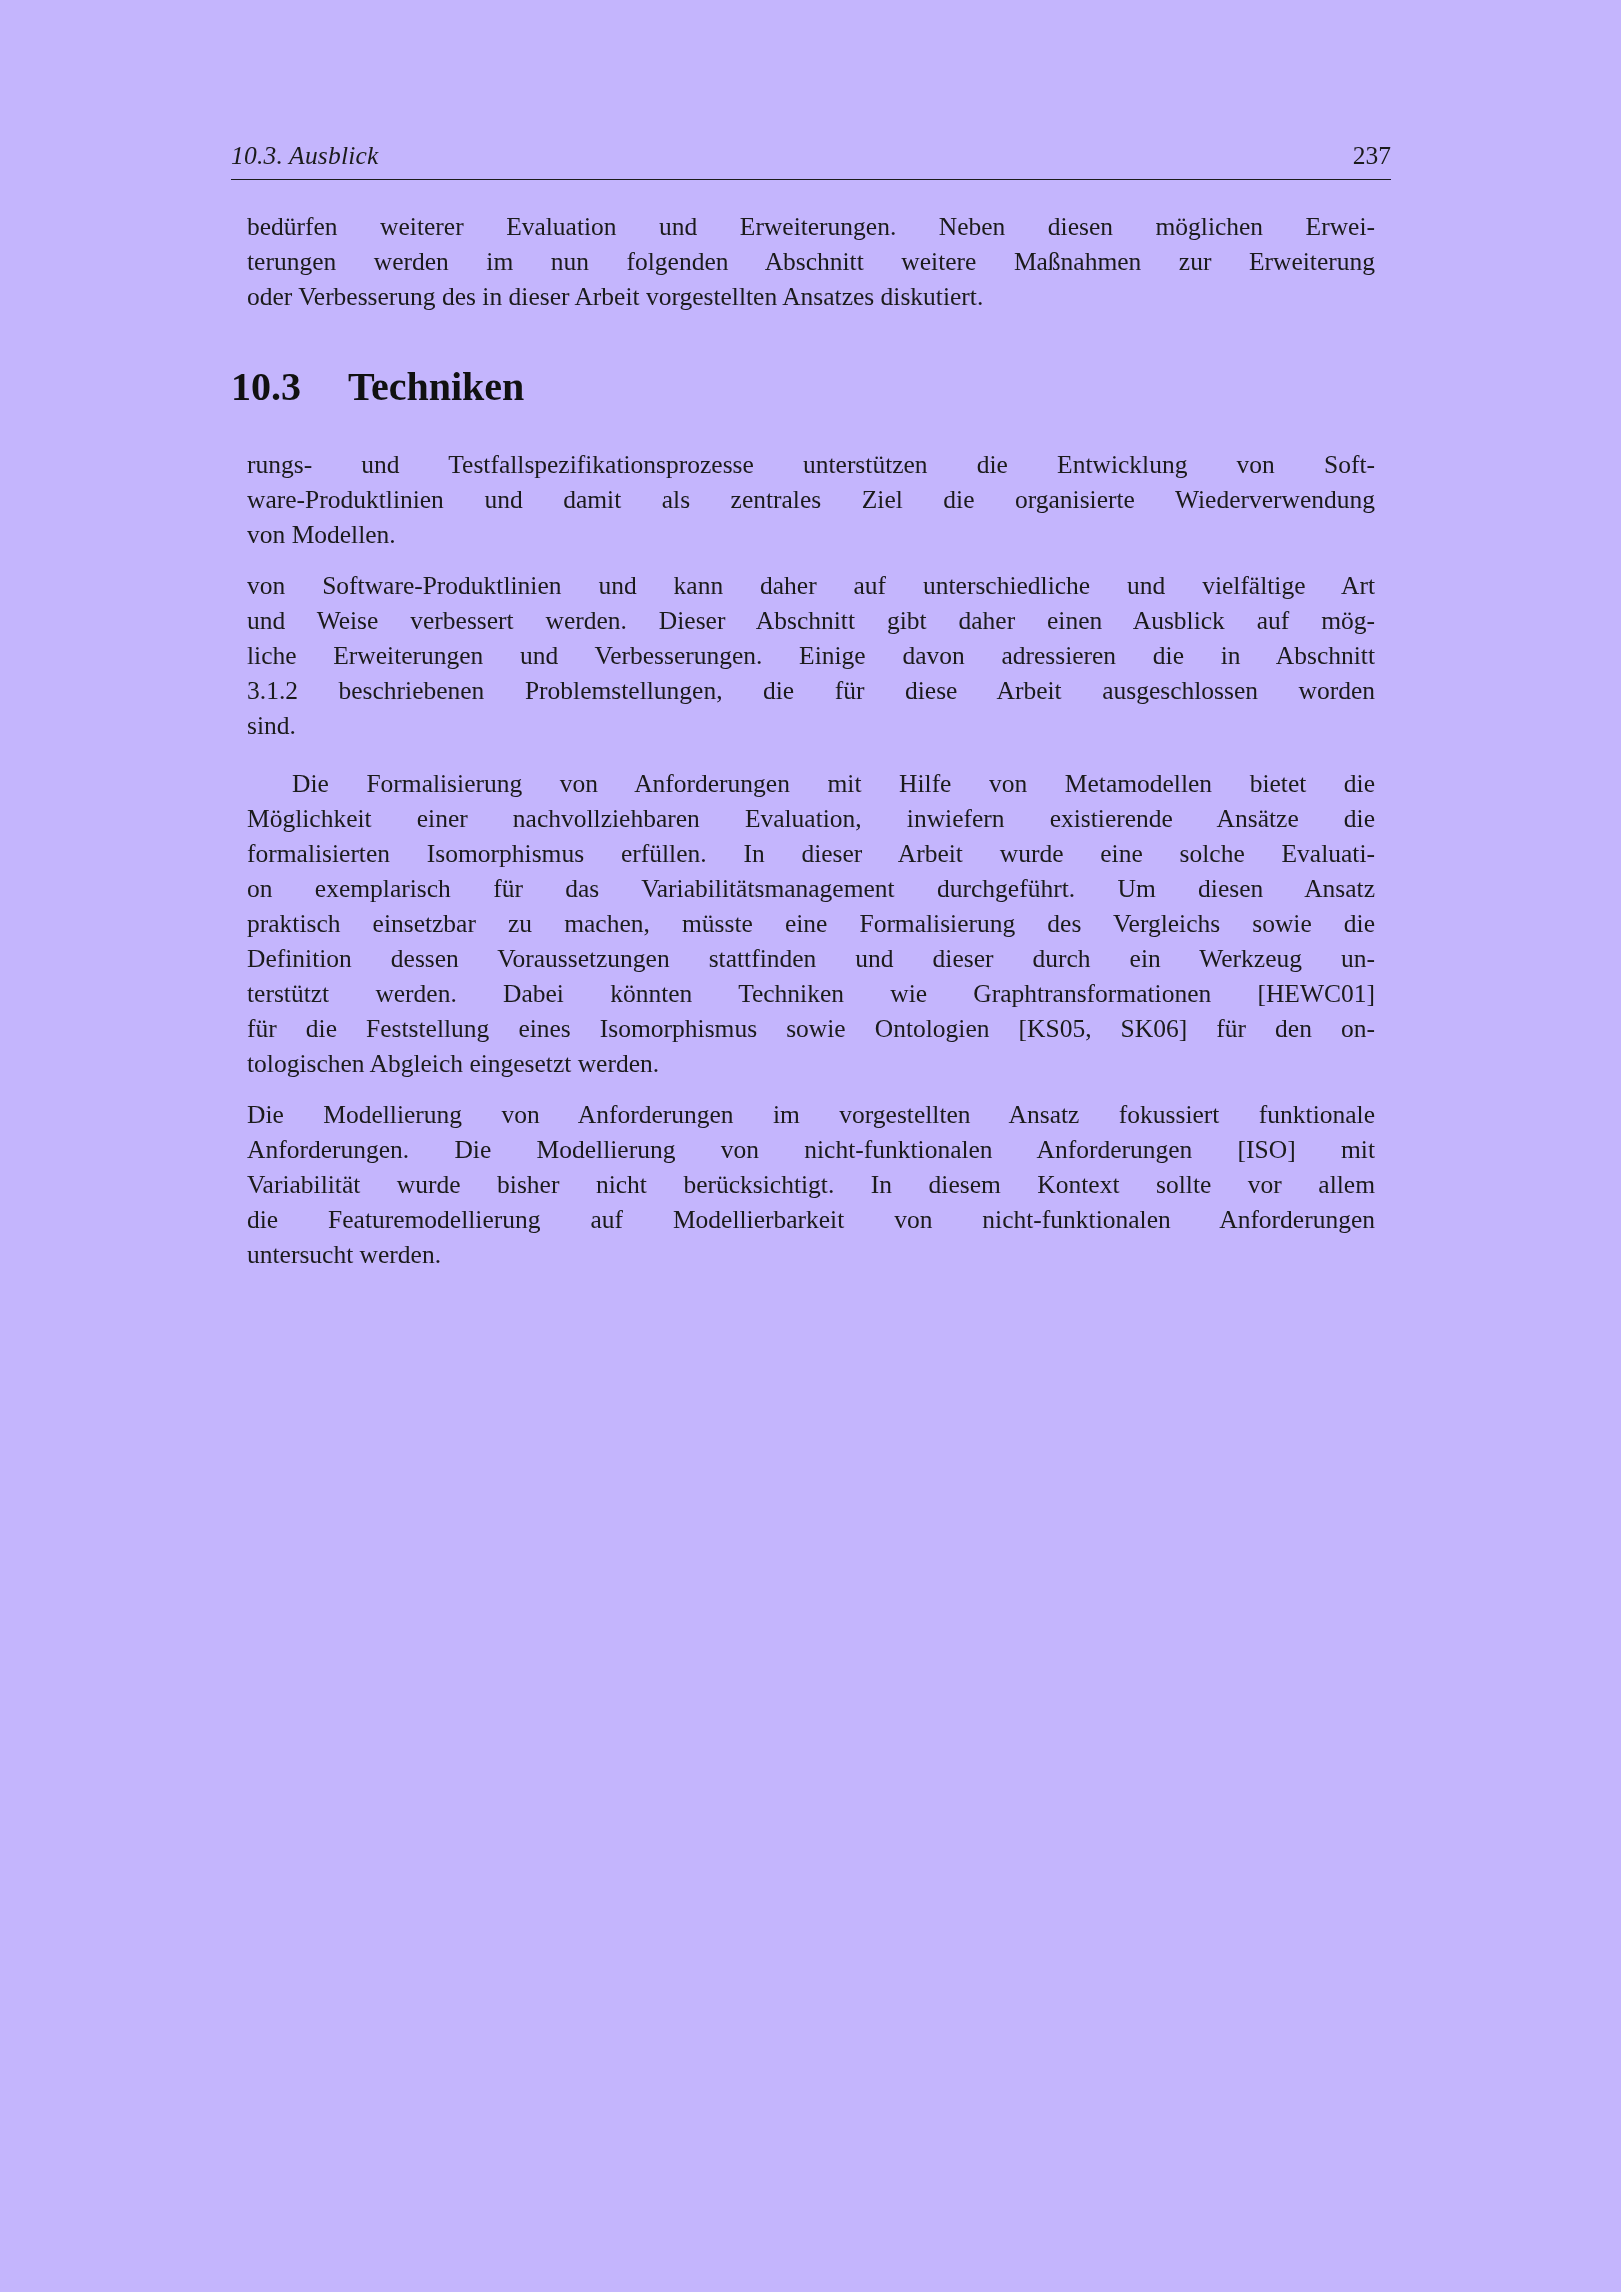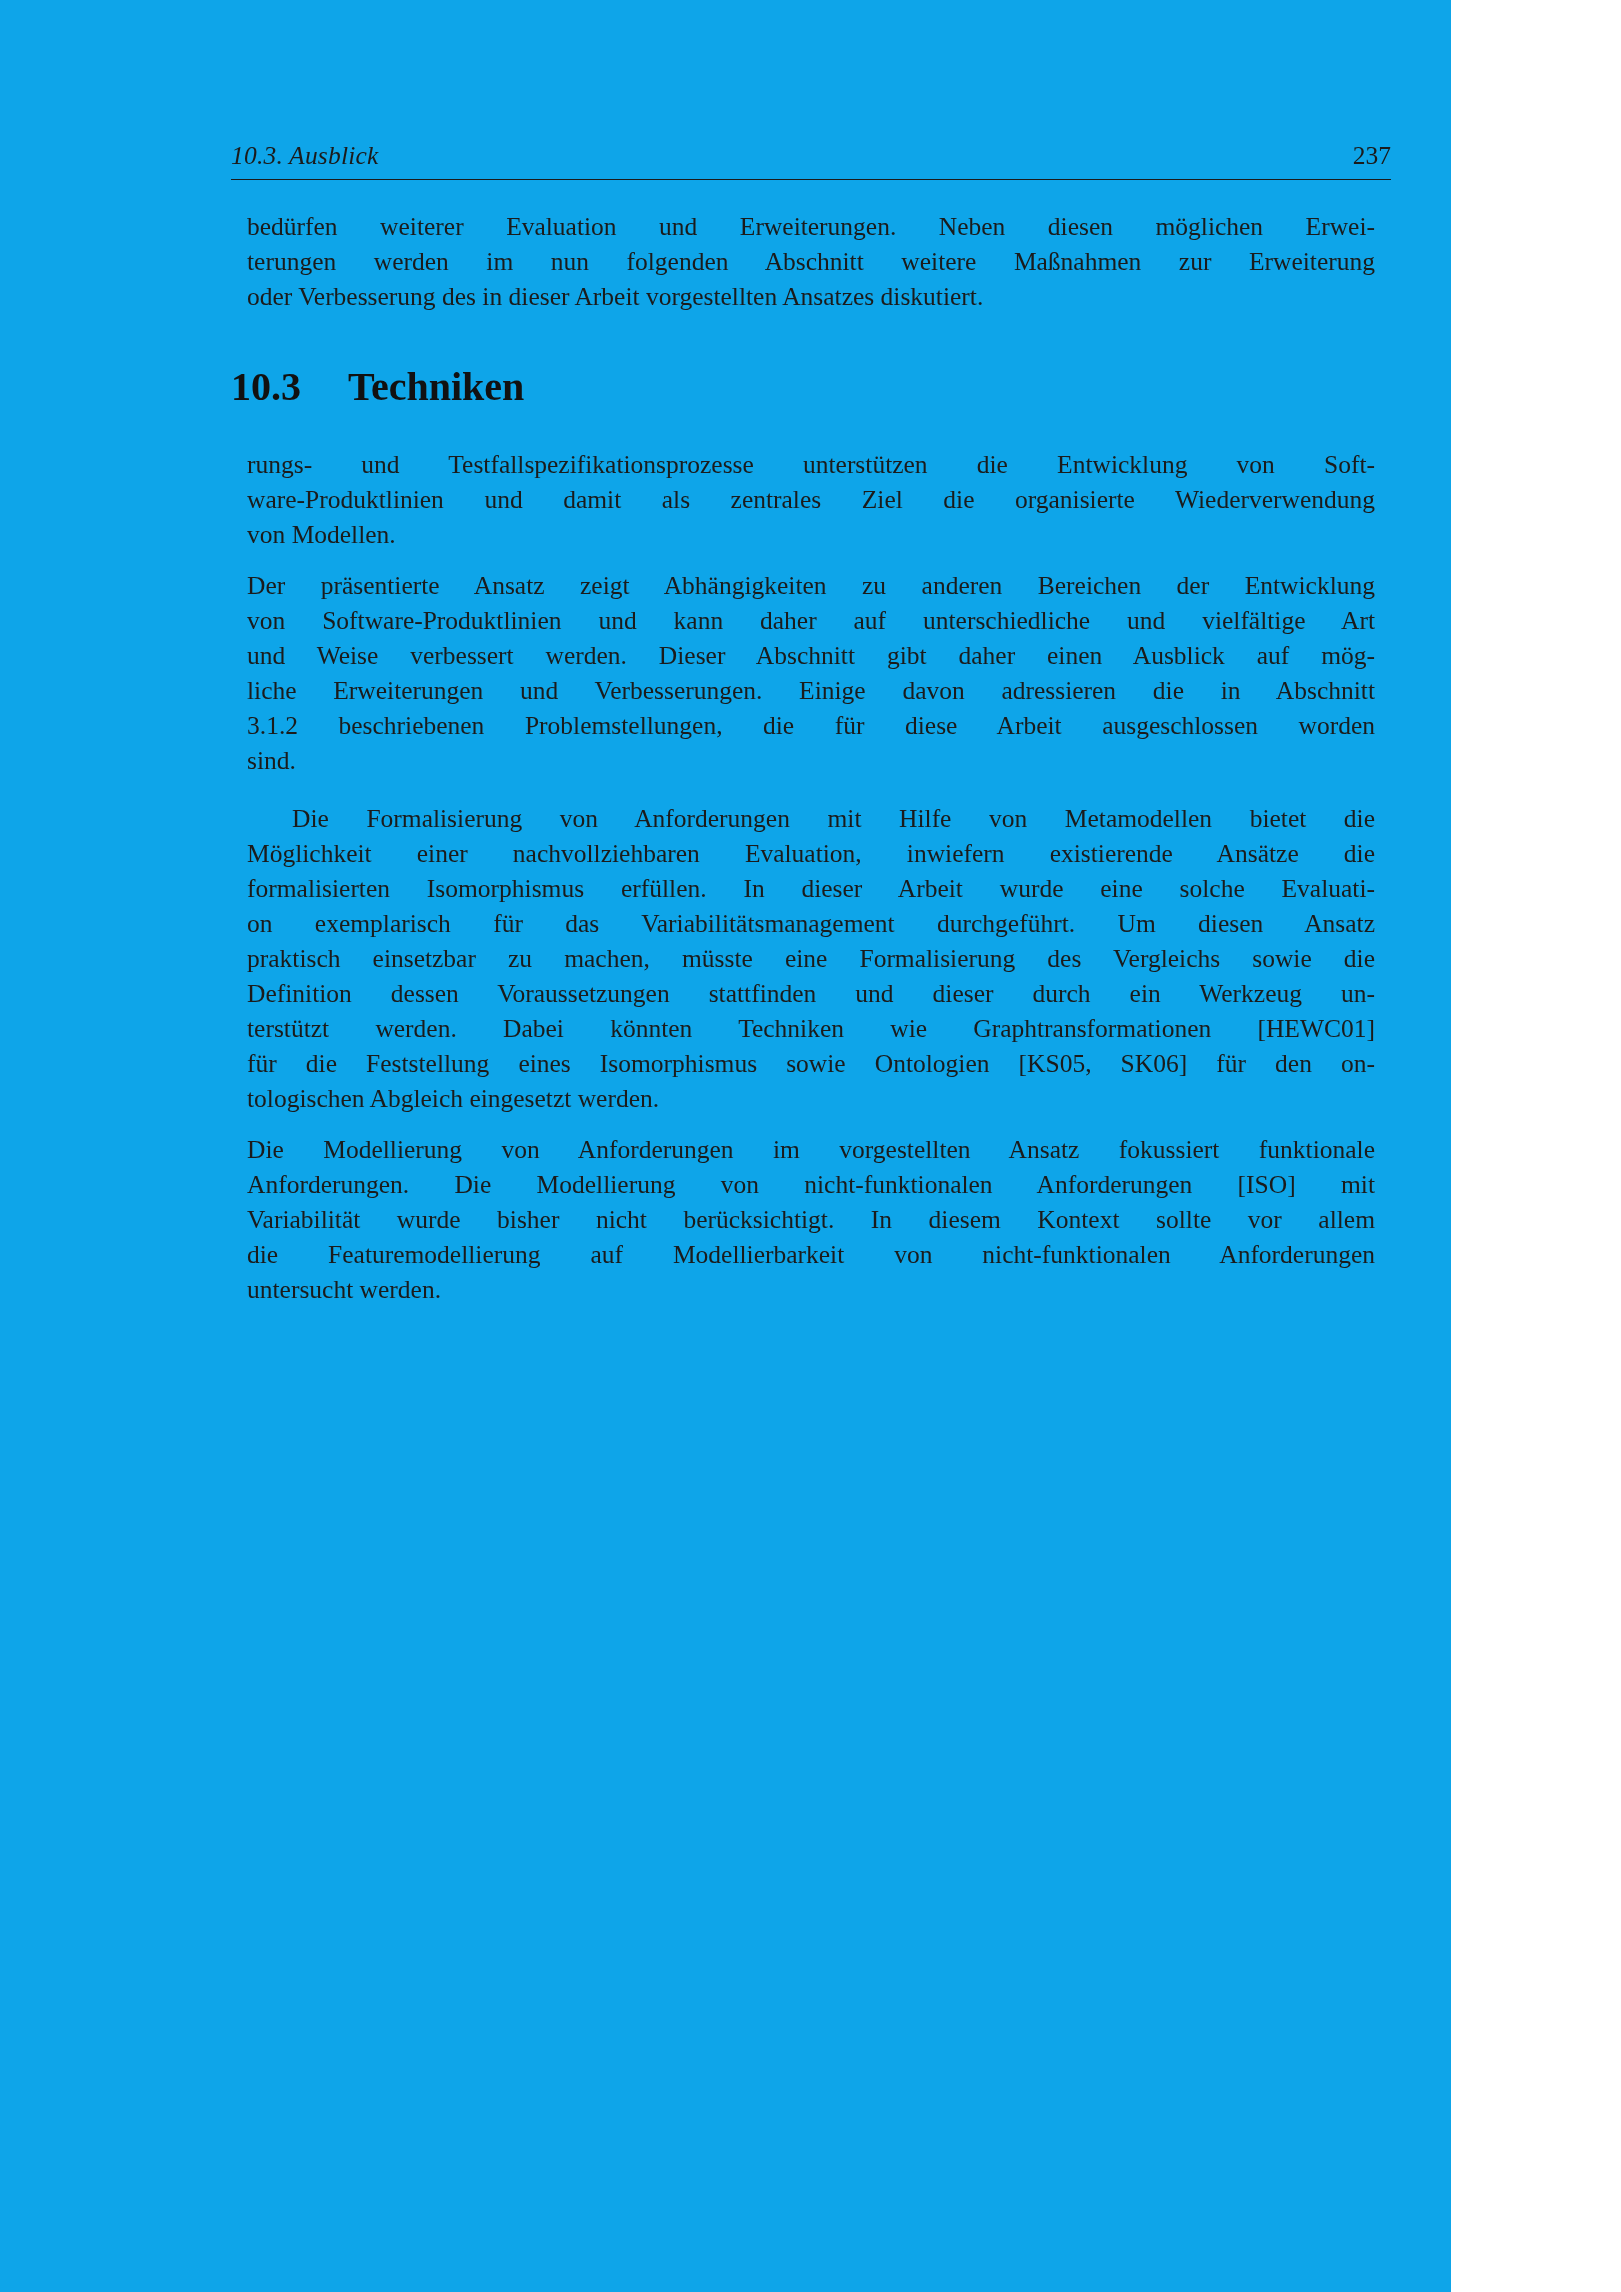--- a/index.html
+++ b/index.html
@@ -1,21 +1,21 @@
 <!DOCTYPE html>
 <html><head>
 <meta charset="utf-8">
 <style>
   * { margin: 0; padding: 0; box-sizing: border-box; }
   html, body { background: #ffffff; }
   .page {
     position: relative;
-    width: 1451px;
+    width: 1621px;
     height: 2293px;
-    background: #0ea5e9;
+    background: #c4b5fd;
     font-family: "Liberation Serif", "DejaVu Serif", serif;
     color: #1b1b1b;
     overflow: hidden;
   }
   .content {
     position: absolute;
     left: 231px;
     top: 0;
     width: 1160px;
     padding-top: 141px;
@@ -89,21 +89,20 @@
       <span>Techniken</span>
     </div>
 
     <div class="bodytext">
         <div class="paragraph">
           <div class="text-line">rungs- und Testfallspezifikationsprozesse unterstützen die Entwicklung von Soft-</div>
           <div class="text-line">ware-Produktlinien und damit als zentrales Ziel die organisierte Wiederverwendung</div>
           <div class="text-line last-line">von Modellen.</div>
         </div>
         <div class="paragraph">
-          <div class="text-line">Der präsentierte Ansatz zeigt Abhängigkeiten zu anderen Bereichen der Entwicklung</div>
           <div class="text-line">von Software-Produktlinien und kann daher auf unterschiedliche und vielfältige Art</div>
           <div class="text-line">und Weise verbessert werden. Dieser Abschnitt gibt daher einen Ausblick auf mög-</div>
           <div class="text-line">liche Erweiterungen und Verbesserungen. Einige davon adressieren die in Abschnitt</div>
           <div class="text-line">3.1.2 beschriebenen Problemstellungen, die für diese Arbeit ausgeschlossen worden</div>
           <div class="text-line last-line">sind.</div>
         </div>
         <div class="paragraph space-before">
           <div class="text-line indented">Die Formalisierung von Anforderungen mit Hilfe von Metamodellen bietet die</div>
           <div class="text-line">Möglichkeit einer nachvollziehbaren Evaluation, inwiefern existierende Ansätze die</div>
           <div class="text-line">formalisierten Isomorphismus erfüllen. In dieser Arbeit wurde eine solche Evaluati-</div>

